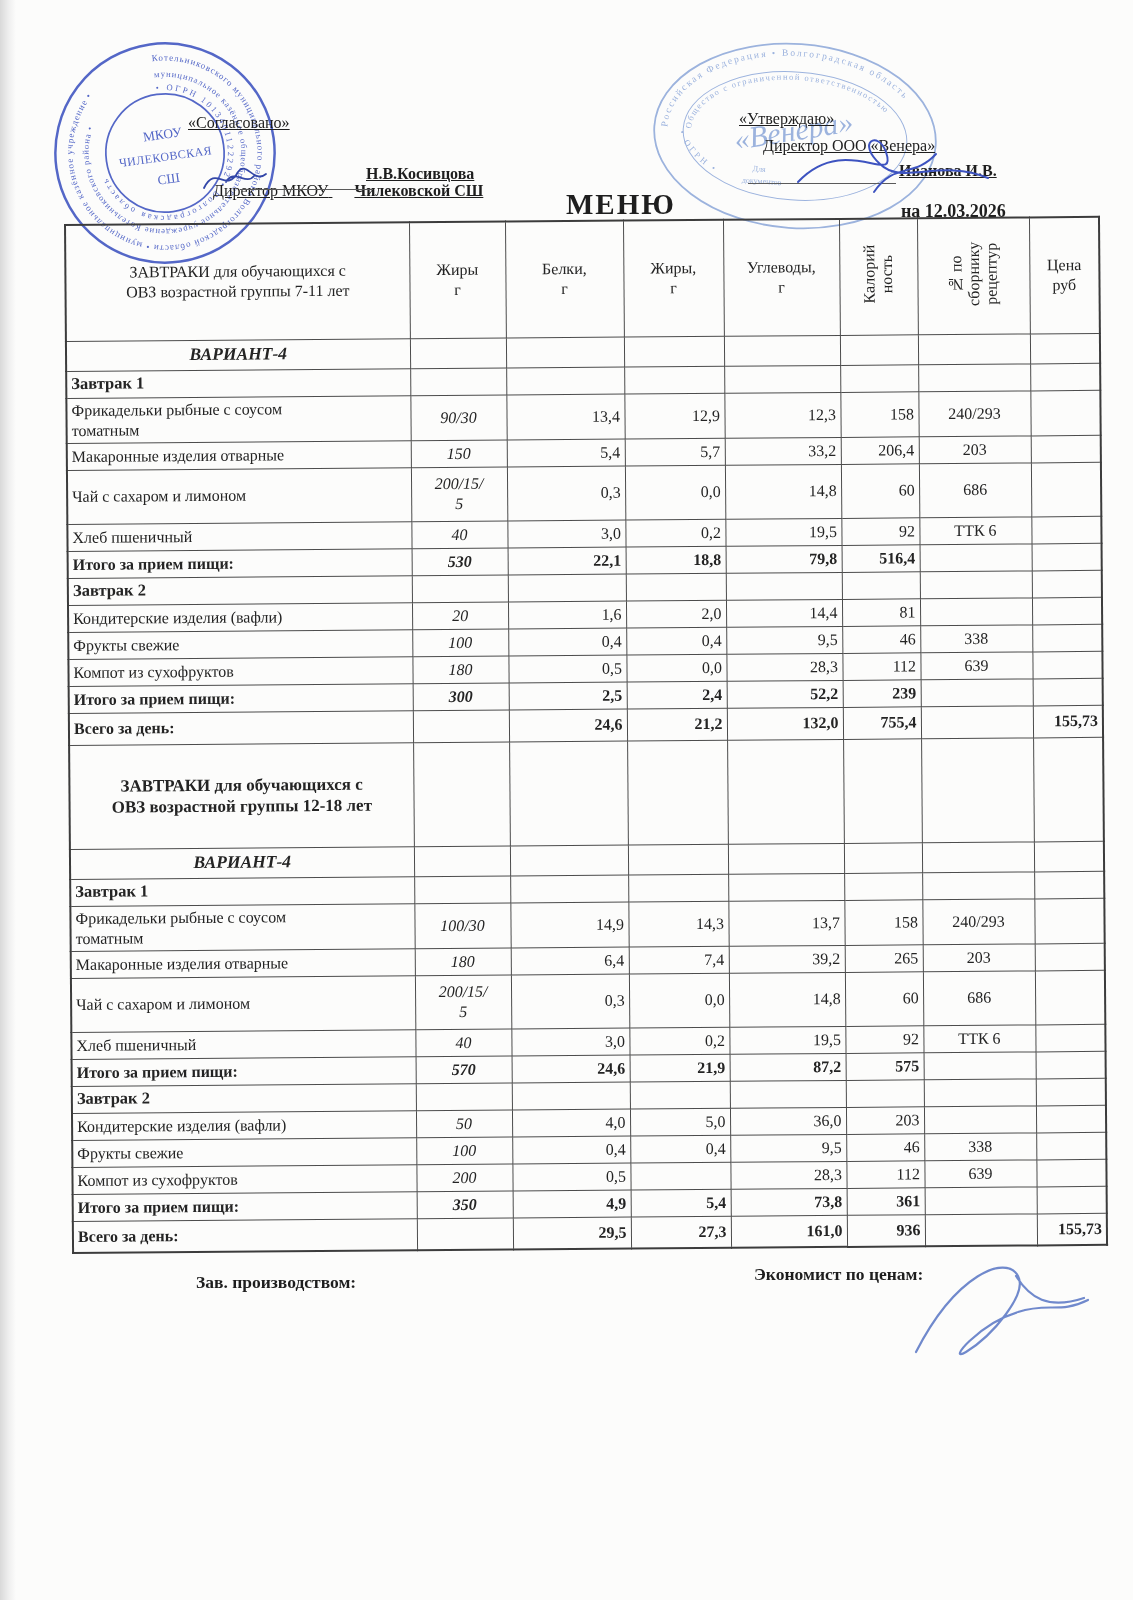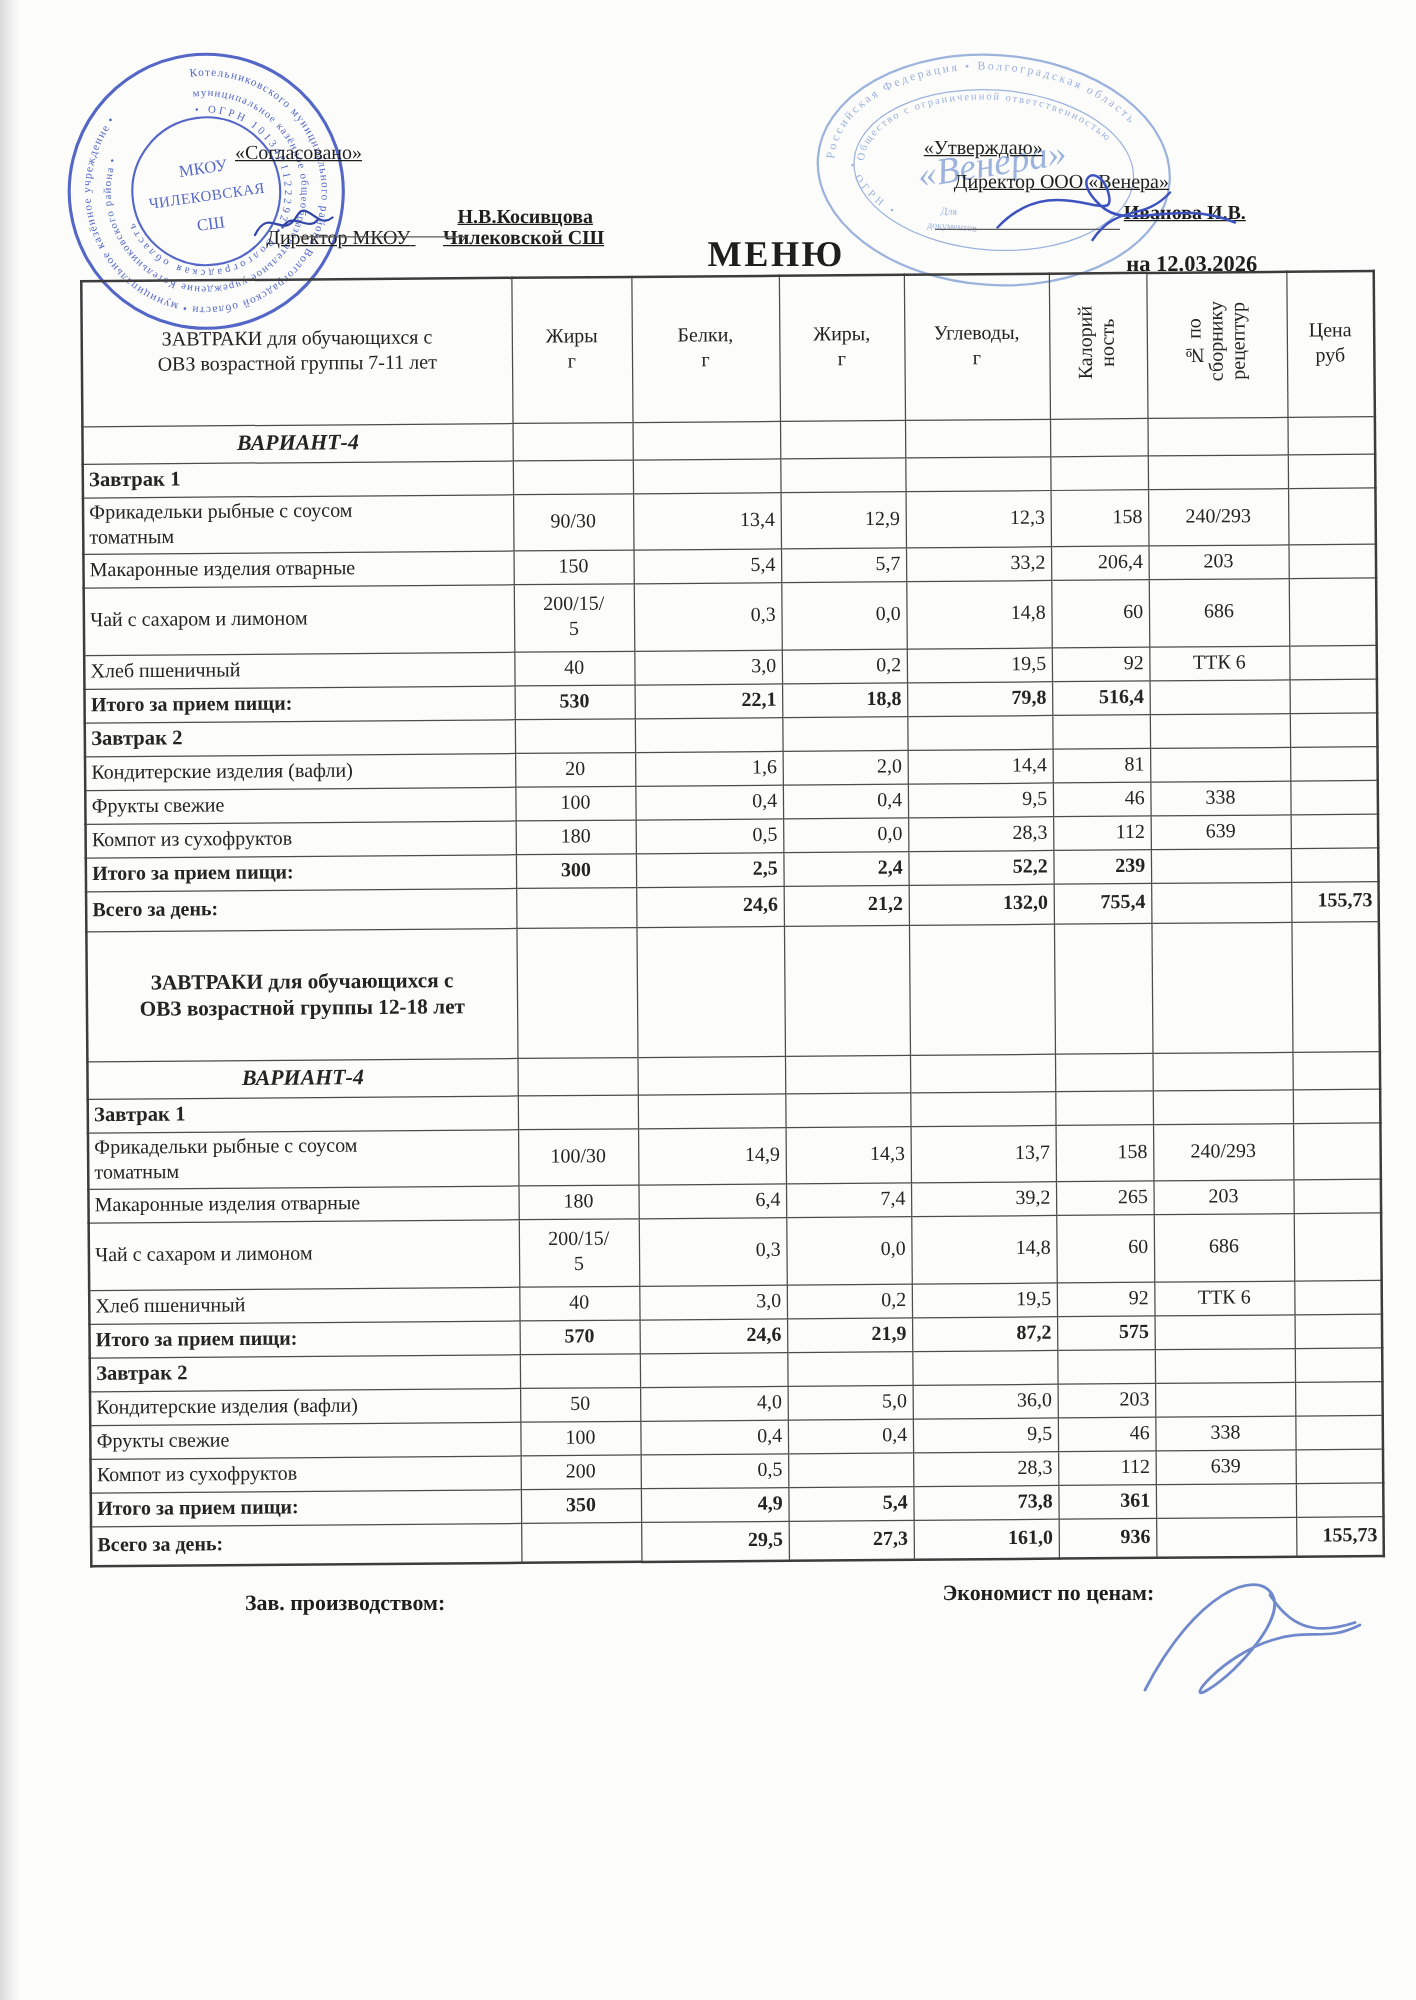--- a/index.html
+++ b/index.html
@@ -30,21 +30,21 @@
   
   tr.r-variant{height:30px;} tr.r-variant td.c0{font-weight:bold;font-style:italic;
       text-align:center;font-size:17.5px;}
   tr.r-section{height:27px;} tr.r-section td.c0{font-weight:bold;font-size:16.5px;}
   tr.r-dish{height:27px;} tr.r-dish-tall{height:54px;}
   tr.r-total{height:27px;} tr.r-total td{font-weight:bold;}
   tr.r-grand{height:32px;} tr.r-grand td{font-weight:bold;}
   tr.r-group{height:104px;} tr.r-group td.c0{font-weight:bold;font-size:17px;text-align:center;}
   
   td.c0{text-align:left;padding-left:6px;color:#2c2c2c;}
-  td.c1{text-align:center;}
+  td.c1{text-align:center;font-style:italic;}
   td.c2{text-align:right;padding-right:34px;}
   td.c3{text-align:right;padding-right:26px;}
   td.c4{text-align:right;padding-right:22px;margin-left:30px;}
   td.c5{text-align:right;padding-right:10px;margin-left:44px;}
   td.c6{text-align:center;}
   td.c7{text-align:right;padding-right:4px;}
   
   .stamp{opacity:.88;}
   svg text{font-family:"Liberation Serif","DejaVu Serif",serif;}
   .footer-label{font-size:17.5px;font-weight:bold;}

